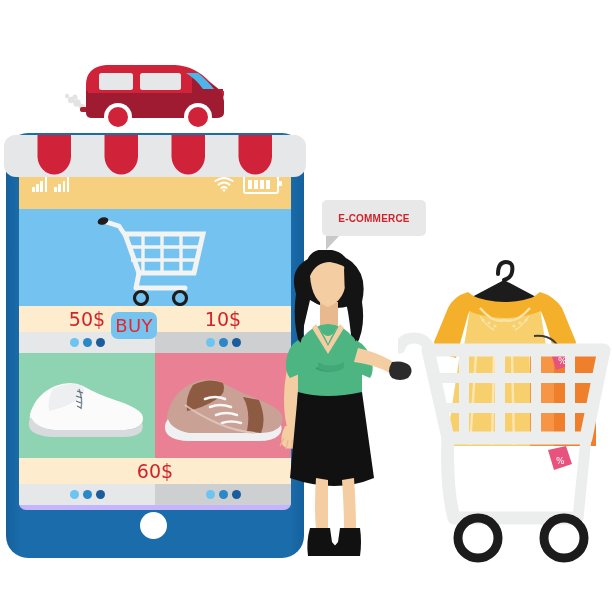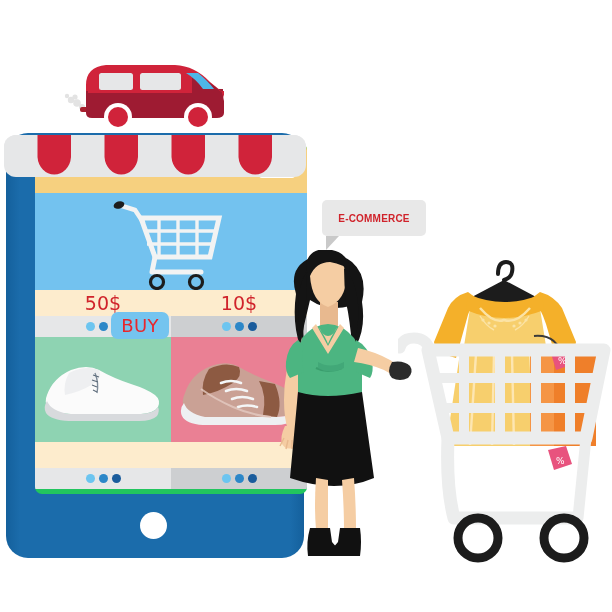--- a/index.html
+++ b/index.html
@@ -20,26 +20,25 @@
   .abs { position: absolute; }
 
   
   #van { left: 62px; top: 45px; width: 180px; height: 90px; }
   #phone-inner-shadow {
     left: 6px; top: 133px; width: 298px; height: 425px;
     border-radius: 22px;
     background: linear-gradient(90deg,#14609c 0px,#1b6cab 14px,#1b6cab 284px,#14609c 298px);
   }
   #phone-screen {
-    left: 19px; top: 143px;
+    left: 19px; top: 159px;
     width: 272px; height: 351px;
-    background: #22c55e;
+    background: #c4b5fd;
     border-radius: 7px;
     overflow: hidden;
-    margin-left: 16px;
   }
   #home-button {
     left: 140px; top: 512px;
     width: 27px; height: 27px;
     border-radius: 50%;
     background: #ffffff;
   }
 
   
   #awning { left: 4px; top: 135px; width: 302px; height: 42px; }
@@ -109,21 +108,21 @@
   .dots-band .cell.light { background: #e6e7e8; }
   .dots-band .cell.dark  { background: #cdcfd1; }
   .dot { width: 9px; height: 9px; border-radius: 50%; }
   .dot.d1 { background: #6cc5f0; }
   .dot.d2 { background: #2c87c8; }
   .dot.d3 { background: #1a5c9c; }
 
   
   #buy-button {
     left: 111px; top: 312px;
-    width: 58px; height: 27px;
+    width: 46px; height: 27px;
     background: #74c4ef;
     border-radius: 7px;
     display: flex; align-items: center; justify-content: center;
     color: #e8262c; font-size: 18px; letter-spacing: .3px;
     font-family: "DejaVu Sans", sans-serif;
     cursor: pointer;
     z-index: 6;
   }
 
   
@@ -295,20 +294,21 @@
             <path d="M55 54 Q65 50 76 54"></path>
             <path d="M61 62 Q71 58 82 62"></path>
             <path d="M67 70 Q76 67 86 70"></path>
           </g>
           <path d="M30 52 Q44 62 62 70 Q80 78 100 80" stroke="#e3cbc2" stroke-width="2" fill="none" opacity=".8"></path>
         </svg>
       </div>
     </div>
 
     <div class="price-band row2">
+      <span class="cell">60$</span>
     </div>
     <div class="dots-band row2">
       <span class="cell light">
         <i class="dot d1"></i>
         <i class="dot d2"></i>
         <i class="dot d3"></i>
       </span>
       <span class="cell dark">
         <i class="dot d1"></i>
         <i class="dot d2"></i>

